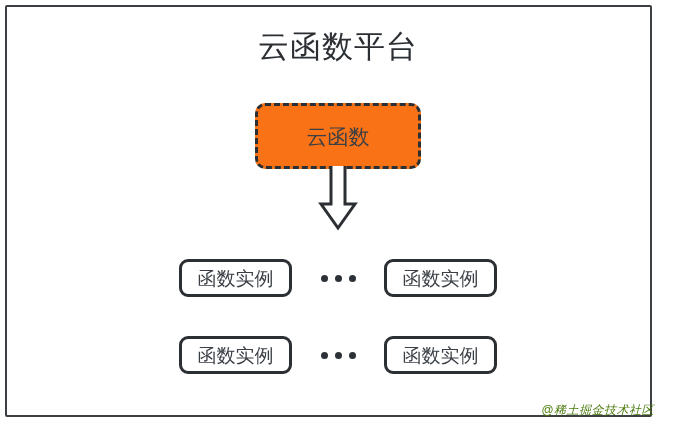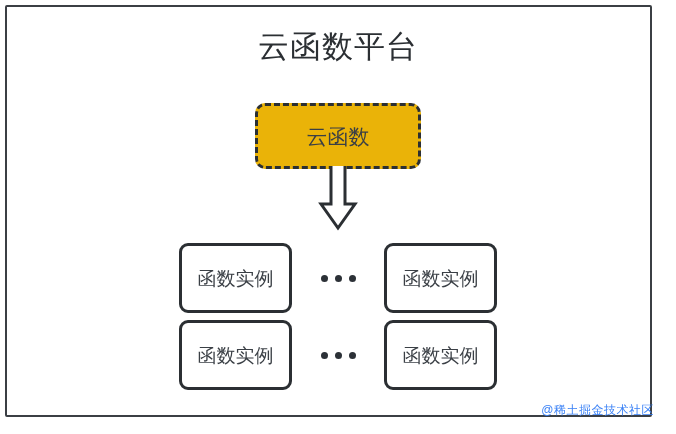--- a/index.html
+++ b/index.html
@@ -51,21 +51,21 @@
   
   .cloud-function-box {
     position: absolute;
     left: 255px;
     top: 103px;
     width: 166px;
     height: 66px;
     border: 3px dashed #2b2f33;
     border-radius: 10px;
     box-sizing: border-box;
-    background: #eab308;
+    background: #f97316;
     display: flex;
     align-items: center;
     justify-content: center;
   }
   .cloud-function-label {
     font-size: 21px;
     color: #3a3f45;
     line-height: 1;
   }
 
@@ -86,21 +86,21 @@
     height: 54px;
     display: flex;
     align-items: center;
     justify-content: center;
   }
   .instance-row.row-1 { top: 251px; }
   .instance-row.row-2 { top: 328px; }
 
   .instance-box {
     width: 113px;
-    height: 70px;
+    height: 38px;
     border: 3px solid #2b2f33;
     border-radius: 9px;
     box-sizing: border-box;
     background: #ffffff;
     display: flex;
     align-items: center;
     justify-content: center;
   }
   .instance-label {
     font-size: 19px;
@@ -122,23 +122,24 @@
     border-radius: 50%;
     background: #2c3137;
   }
 
   
   .watermark {
     position: absolute;
     right: 22px;
     bottom: 18px;
     font-size: 12px;
-    color: #3b82f6;
+    color: #4d7c0f;
     letter-spacing: 0.5px;
     line-height: 1;
+    font-style: italic;
   }
 </style>
 </head>
 <body>
 
 <div id="diagram-root">
 
   <div class="platform-frame"></div>
 
   <div class="platform-title">云函数平台</div>

